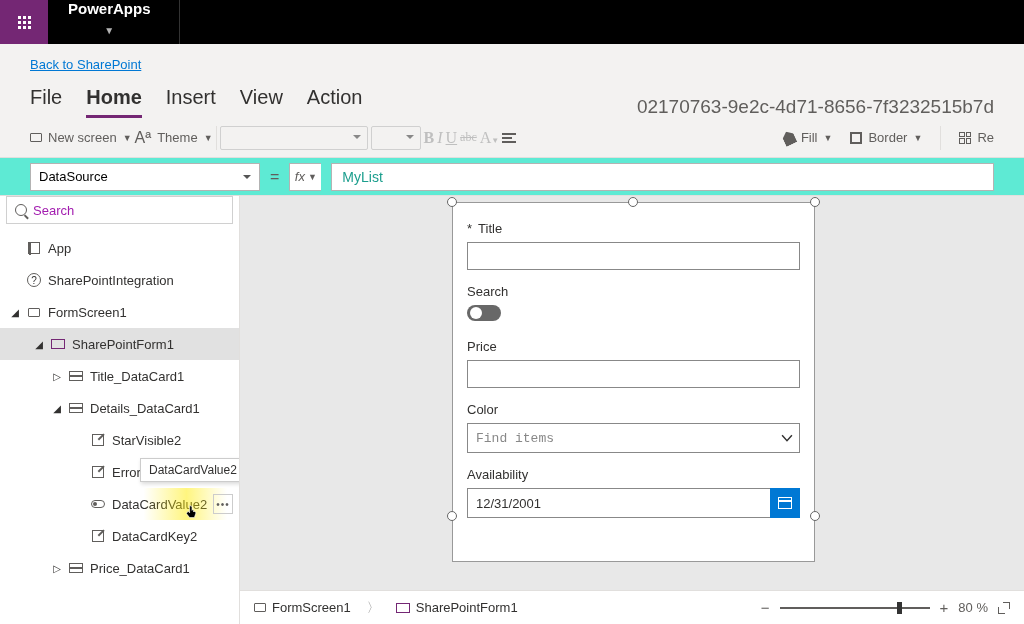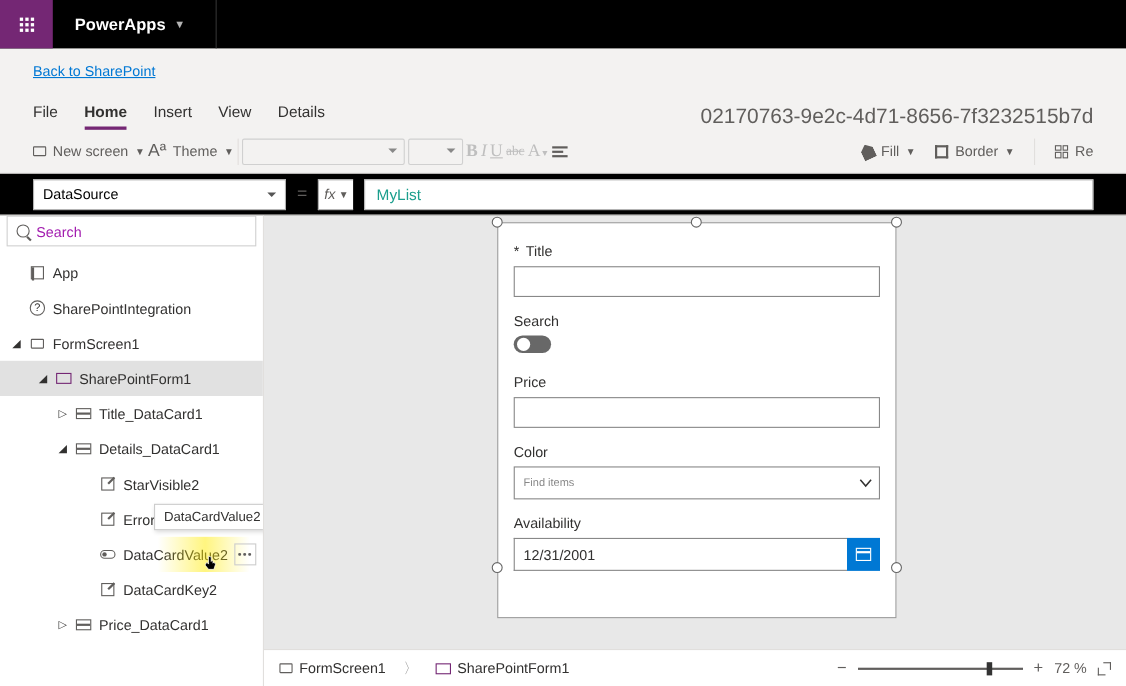--- a/index.html
+++ b/index.html
@@ -2,49 +2,49 @@
 <html><head>
   <meta charset="utf-8">
   <style>
     * { box-sizing: border-box; margin: 0; padding: 0; font-family: "Segoe UI", -apple-system, sans-serif; }
     body { width: 1024px; height: 624px; overflow: hidden; background: #f3f2f1; position: relative; }
 
     .top-black { height: 44px; background: #000; display: flex; }
     .waffle { width: 48px; height: 44px; background: #742774; display: flex; align-items: center; justify-content: center; }
     .waffle-grid { display: grid; grid-template-columns: repeat(3, 3px); grid-template-rows: repeat(3, 3px); gap: 2px; }
     .waffle-grid span { background: #fff; width: 3px; height: 3px; }
-    .app-title { color: #fff; font-size: 15px; font-weight: 600; padding: 0 20px; display: flex; align-items: center; gap: 8px; }
+    .app-title { color: #fff; font-size: 15px; font-weight: 600; padding: 0 20px; display: flex; align-items: center; gap: 8px; flex-direction: column; }
     .app-title .chev { font-size: 10px; opacity: 0.7; }
     .black-divider { width: 1px; height: 44px; background: #333; margin-left: 8px; }
 
     .sec-bar { height: 40px; display: flex; align-items: center; padding: 0 30px; }
     .back-link { color: #0078d4; text-decoration: underline; font-size: 13px; }
 
     .menu-bar { height: 34px; display: flex; align-items: flex-end; padding: 0 30px; gap: 24px; }
-    .menu-item { font-size: 14px; color: #323130; padding-bottom: 6px; border-bottom: 3px solid transparent; }
+    .menu-item { font-size: 20px; color: #323130; padding-bottom: 6px; border-bottom: 3px solid transparent; }
     .menu-item.active { font-weight: 600; border-bottom-color: #742774; }
     .file-id { margin-left: auto; font-size: 19px; color: #605e5c; }
 
     .ribbon { height: 40px; display: flex; align-items: center; padding: 0 30px; gap: 3px; border-bottom: 1px solid #e1dfdd; }
     .rb { display: flex; align-items: center; gap: 6px; font-size: 13px; color: #605e5c; }
     .rb .chv { font-size: 9px; }
     .rb-sep { width: 1px; height: 24px; background: #e1dfdd; }
     .rb-dropdown-empty { width: 148px; height: 24px; border: 1px solid #d0d0d0; border-radius: 2px; position: relative; }
     .rb-dropdown-empty::after { content:''; position:absolute; right:6px; top:8px; border:4px solid transparent; border-top-color:#888; }
     .rb-small { width: 50px; }
     .fmt-icon { color: #bfbfbf; font-size: 16px; font-style: italic; font-family: Georgia, serif; }
     .fmt-b { font-weight: bold; font-style: normal; }
     .fmt-u { text-decoration: underline; font-style: normal; }
     .rb-right { margin-left: auto; display: flex; gap: 18px; align-items: center; }
     .fill-ic { width: 12px; height: 14px; background:#605e5c; clip-path: polygon(50% 0, 100% 35%, 100% 100%, 0 100%, 0 35%); display:inline-block; transform: rotate(-25deg); }
     .border-ic { width: 12px; height: 12px; border: 2px dashed #605e5c; display:inline-block; }
     .re-ic { width: 12px; height: 12px; display: inline-grid; grid-template-columns: 1fr 1fr; grid-template-rows: 1fr 1fr; gap: 1px; }
     .re-ic span { border: 1px solid #605e5c; }
 
-    .formula-row { height: 38px; display: flex; align-items: center; padding: 0 30px; gap: 10px; border-bottom: 1px solid #e1dfdd; background: #000000; }
+    .formula-row { height: 38px; display: flex; align-items: center; padding: 0 30px; gap: 10px; border-bottom: 1px solid #e1dfdd; background: #5eead4; }
     .prop-dd { width: 230px; height: 28px; border: 1px solid #b3b3b3; background: #fff; display: flex; align-items: center; padding: 0 8px; font-size: 13px; position: relative; }
     .prop-dd::after { content:''; position:absolute; right:8px; top:11px; border:4px solid transparent; border-top-color:#555; }
     .eq { font-size: 16px; color: #605e5c; }
     .fx-box { width: 32px; height: 28px; border: 1px solid #b3b3b3; border-right: none; background: #fff; display: flex; align-items: center; justify-content: center; font-size: 13px; font-style: italic; color: #605e5c; position: relative; }
     .fx-box .chv { font-size: 9px; font-style: normal; margin-left: 3px; }
     .formula-input { flex: 1; height: 28px; border: 1px solid #b3b3b3; background: #fff; padding: 0 10px; font-family: Consolas, monospace; font-size: 14px; color: #1b9e8d; display: flex; align-items: center; }
 
     .main { display: flex; height: 438px; }
 
     .left-pane { width: 240px; background: #fff; border-right: 1px solid #e1dfdd; display: flex; flex-direction: column; }
@@ -82,21 +82,21 @@
     .canvas { flex: 1; background: #e8e8e8; position: relative; overflow: hidden; }
     .form-card { position: absolute; left: 212px; top: 6px; width: 363px; height: 360px; background: #fff; border: 1px solid #999; padding: 18px 14px 14px 14px; }
     .sel-handle { position: absolute; width: 10px; height: 10px; background: #fff; border: 1px solid #666; border-radius: 50%; z-index: 2; }
     .field-group { margin-bottom: 14px; }
     .field-label { font-size: 13px; color: #323130; margin-bottom: 6px; display: flex; gap: 6px; }
     .req { color: #323130; }
     .field-input { width: 100%; height: 28px; border: 1px solid #888; padding: 0 8px; font-size: 13px; }
     .toggle-ctrl { width: 34px; height: 16px; background: #686868; border-radius: 8px; position: relative; display:inline-block; }
     .toggle-ctrl::after { content:''; position:absolute; width:12px; height:12px; background:#fff; border-radius:50%; top:2px; left:3px; }
     .combo { display: flex; align-items: center; border: 1px solid #888; height: 30px; }
-    .combo span { flex: 1; padding: 0 8px; color: #888; font-size: 10px; }
+    .combo span { flex: 1; padding: 0 8px; color: #888; font-size: 13px; font-family: Liberation Mono, monospace; }
     .combo-arrow { width: 24px; display: flex; align-items: center; justify-content: center; }
     .combo-arrow svg { width: 14px; height: 14px; }
     .date-row { display: flex; height: 30px; }
     .date-row .dval { flex: 1; border: 1px solid #888; border-right: none; padding: 0 8px; font-size: 13px; display: flex; align-items: center; color: #323130; }
     .date-btn { width: 30px; background: #0078d4; display: flex; align-items: center; justify-content: center; }
     .cal-ic { width: 14px; height: 12px; border: 1.5px solid #fff; position: relative; }
     .cal-ic::before { content:''; position:absolute; top:2px; left:0; right:0; height:1.5px; background:#fff; }
 
     .bottom-bar { position: absolute; bottom: 0; left: 240px; right: 0; height: 34px; background: #fff; border-top: 1px solid #e1dfdd; display: flex; align-items: center; padding: 0 14px; gap: 16px; font-size: 13px; }
     .bc { display: flex; align-items: center; gap: 6px; color: #323130; }
@@ -136,21 +136,21 @@
 
 <div class="sec-bar">
   <a href="#" class="back-link">Back to SharePoint</a>
 </div>
 
 <div class="menu-bar">
   <div class="menu-item">File</div>
   <div class="menu-item active">Home</div>
   <div class="menu-item">Insert</div>
   <div class="menu-item">View</div>
-  <div class="menu-item">Details</div>
+  <div class="menu-item">Action</div>
   <div class="file-id">02170763-9e2c-4d71-8656-7f3232515b7d</div>
 </div>
 
 <div class="ribbon">
   <div class="rb">
     <span class="ic-screen"></span>
     <span>New screen</span>
     <span class="chv">▼</span>
   </div>
   <div class="rb">
@@ -359,16 +359,16 @@
   </div>
   <span class="chev-sep">〉</span>
   <div class="bc">
     <span class="ic-form"></span>
     <span>SharePointForm1</span>
   </div>
   <div class="zoom-group">
     <span>−</span>
     <div class="slider"></div>
     <span>+</span>
-    <span class="zoom-pct">72 %</span>
+    <span class="zoom-pct">80 %</span>
     <span class="expand-ic"></span>
   </div>
 </div>
 
 </body></html>

